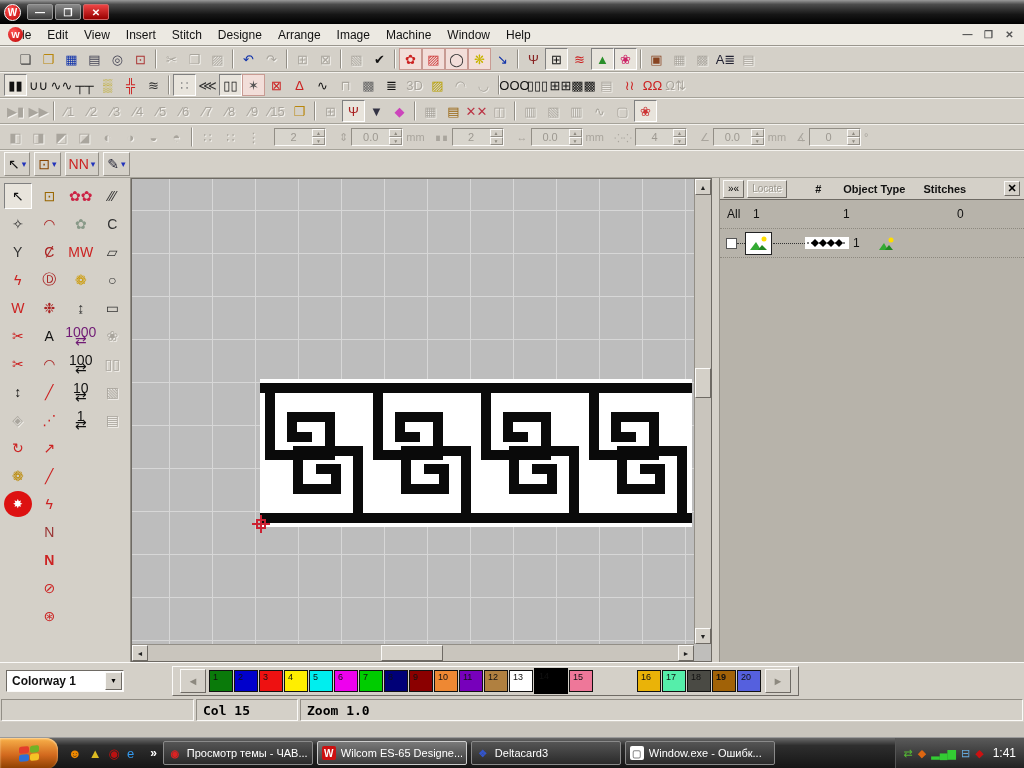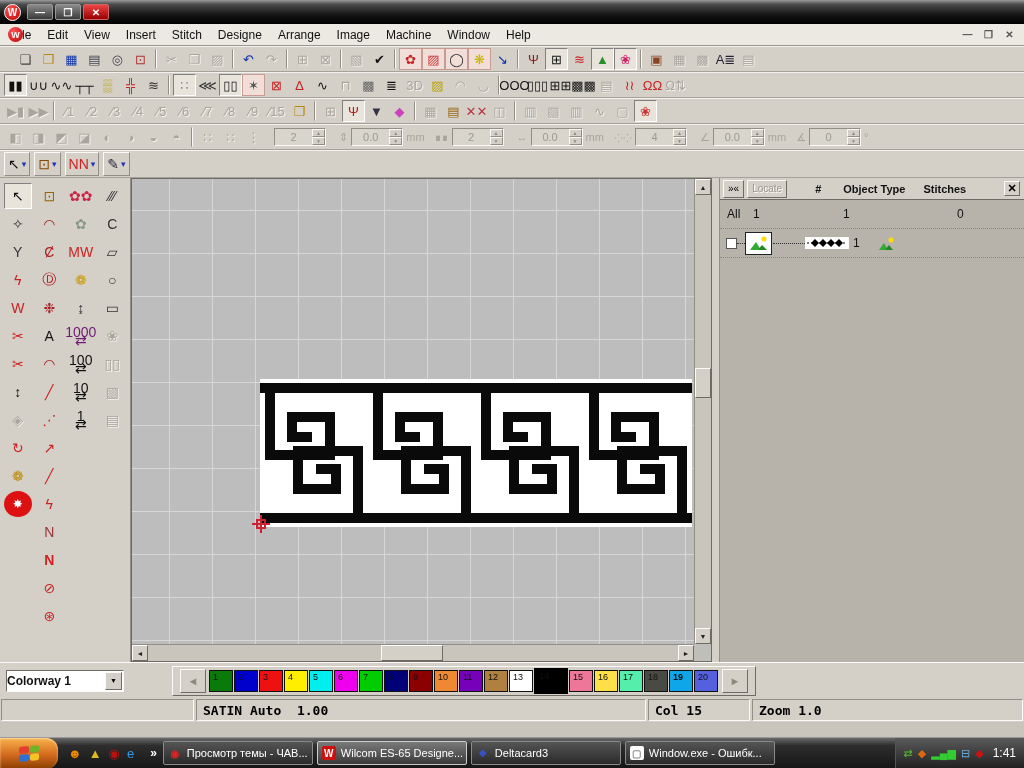--- a/index.html
+++ b/index.html
@@ -94,21 +94,21 @@
 
   
   .rtv-sliver { position:absolute; right:0; top:122px; width:20px; height:160px; border-left:2px solid #d9d6ce; background:#ece9e2; overflow:hidden; z-index:5; }
   .rtv-title { height:24px; background:linear-gradient(#6a6a6a,#111); color:#fff; font-size:10px; font-weight:bold; padding:5px 0 0 3px; }
   .rtv-body { position:relative; height:136px; background:#f4f2ee; }
   .rtv-err { position:absolute; left:-12px; top:14px; width:24px; height:24px; border-radius:50%; background:radial-gradient(circle at 35% 30%, #ff6666,#bb0000); }
 
   
   .colorbar { height:36px; background:#d4d0c8; border-top:1px solid #fbfaf8; display:flex; align-items:center; padding:0 6px; }
   .combo { width:118px; height:22px; background:#fff; border:1px solid; border-color:#6e6a64 #fbfaf8 #fbfaf8 #6e6a64; display:flex; align-items:center; }
-  .combo-text { flex:1; font-weight:bold; font-size:12px; color:#111; }
+  .combo-text { flex:1; padding-left:5px; font-weight:bold; font-size:12px; color:#111; }
   .combo-btn { width:17px; height:18px; margin-right:1px; background:#d4d0c8; border:1px solid; border-color:#fbfaf8 #6e6a64 #6e6a64 #fbfaf8; font-size:7px; display:flex; align-items:center; justify-content:center; }
   .palette { margin-left:48px; height:30px; display:flex; align-items:center; padding:0 4px; border:1px solid; border-color:#fbfaf8 #6e6a64 #6e6a64 #fbfaf8; }
   .pal-arrow { width:26px; height:24px; background:#d4d0c8; border:1px solid; border-color:#fbfaf8 #6e6a64 #6e6a64 #fbfaf8; color:#8d897f; font-size:11px; display:flex; align-items:center; justify-content:center; margin:0 3px; }
   .chips { display:flex; align-items:center; }
   .chip { width:24px; height:22px; border:1px solid #111; margin-right:1px; font-size:9px; color:#111; padding:1px 0 0 3px; }
   .chip.selected { width:34px; height:26px; border:2px solid #000; }
 
   
   .statusbar { height:24px; background:#d4d0c8; display:flex; font-family:"DejaVu Sans Mono", monospace; font-weight:bold; font-size:13px; color:#000; }
   .sb-panel { border:1px solid; border-color:#928e86 #fbfaf8 #fbfaf8 #928e86; margin:1px; display:flex; align-items:center; padding-left:6px; white-space:pre; overflow:hidden; }
@@ -589,33 +589,32 @@
           <span class="chip" style="background: rgb(238, 0, 238);">6</span>
           <span class="chip" style="background: rgb(0, 204, 0);">7</span>
           <span class="chip" style="background: rgb(0, 0, 119);">8</span>
           <span class="chip" style="background: rgb(139, 0, 0);">9</span>
           <span class="chip" style="background: rgb(238, 136, 51);">10</span>
           <span class="chip" style="background: rgb(119, 0, 187);">11</span>
           <span class="chip" style="background: rgb(176, 128, 64);">12</span>
           <span class="chip" style="background: rgb(255, 255, 255);">13</span>
           <span class="chip selected" style="background: rgb(0, 0, 0);">14</span>
           <span class="chip" style="background: rgb(238, 119, 153);">15</span>
-          <span class="chip" style="background: #fde047;">16</span>
+          <span class="chip" style="background: #eab308; margin-left: 43px;">16</span>
           <span class="chip" style="background: rgb(85, 238, 170);">17</span>
           <span class="chip" style="background: rgb(74, 74, 68);">18</span>
-          <span class="chip" style="background: #0ea5e9; font-weight: bold;">19</span>
+          <span class="chip" style="background: #a16207; font-weight: bold;">19</span>
           <span class="chip" style="background: rgb(85, 96, 222);">20</span>
         </span>
       <span class="pal-arrow">►</span>
     </span>
   </div>
 
   <div class="statusbar">
     <span class="sb-panel" style="width:193px;"></span>
-    <span class="sb-panel" style="width:450px;">SATIN Auto  1.00</span>
     <span class="sb-panel" style="width:102px;">Col 15</span>
     <span class="sb-panel" style="flex:1;">Zoom 1.0</span>
   </div>
 
   <div class="desktop-gap"></div>
 
   <div class="taskbar">
     <span class="startbtn">
       <span class="flag">
         <span style="background:#e33e2b;"></span>

